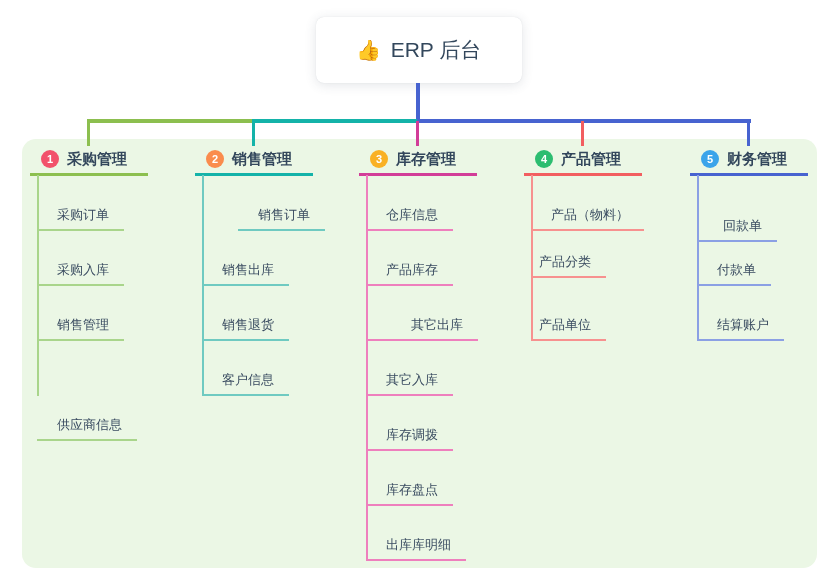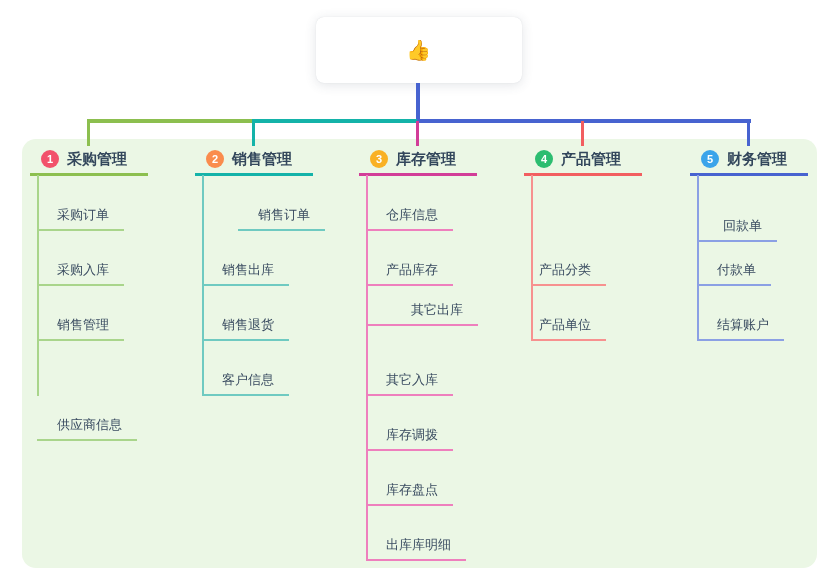--- a/index.html
+++ b/index.html
@@ -48,20 +48,21 @@
     font-size:13px;color:#3a4c61;line-height:16px;cursor:default;
   }
 </style>
 </head>
 <body>
 
 <div class="canvas">
 
   <div class="root-card">
     <span class="emoji">👍</span>
+    <span>ERP 后台</span>
   </div>
 
   <div class="vline root-stem" style="background: rgb(71, 99, 208);"></div>
 
   <div class="hline hseg" style="left: 87px; width: 166px; background: rgb(140, 191, 79);"></div>
   <div class="hline hseg" style="left: 252px; width: 165px; background: rgb(20, 179, 169);"></div>
   <div class="hline hseg" style="left: 417px; width: 334px; background: rgb(71, 99, 208);"></div>
 
   <div class="panel"></div>
 
@@ -94,33 +95,34 @@
         <div class="sub" style="top: 372px; border-bottom-color: rgb(111, 202, 193);">客户信息</div>
       </div>
       <div class="branch" style="left: 359px;">
         <div class="b-header" style="border-bottom-color: rgb(210, 61, 152);">
           <span class="badge" style="background: rgb(249, 177, 36);">3</span>
           <span>库存管理</span>
         </div>
         <div class="sub-vline" style="top: 175px; height: 386px; background: rgb(238, 127, 189);"></div>
         <div class="sub" style="top: 207px; border-bottom-color: rgb(238, 127, 189);">仓库信息</div>
         <div class="sub" style="top: 262px; border-bottom-color: rgb(238, 127, 189);">产品库存</div>
-        <div class="sub" style="top: 302px; border-bottom-color: rgb(238, 127, 189); padding-left: 45px;">其它出库</div>
+        <div class="sub" style="top: 317px; border-bottom-color: rgb(238, 127, 189); padding-left: 45px;">其它出库</div>
         <div class="sub" style="top: 372px; border-bottom-color: rgb(238, 127, 189);">其它入库</div>
         <div class="sub" style="top: 427px; border-bottom-color: rgb(238, 127, 189);">库存调拨</div>
         <div class="sub" style="top: 482px; border-bottom-color: rgb(238, 127, 189);">库存盘点</div>
         <div class="sub" style="top: 537px; border-bottom-color: rgb(238, 127, 189);">出库库明细</div>
       </div>
       <div class="branch" style="left: 524px;">
         <div class="b-header" style="border-bottom-color: rgb(242, 94, 96);">
           <span class="badge" style="background: rgb(44, 189, 112);">4</span>
           <span>产品管理</span>
         </div>
         <div class="sub-vline" style="top: 175px; height: 166px; background: rgb(247, 145, 143);"></div>
-        <div class="sub" style="top: 262px; border-bottom-color: rgb(247, 145, 143); padding-left: 8px;">产品分类</div>
+        <div class="sub" style="top: 207px; border-bottom-color: rgb(247, 145, 143);">产品（物料）</div>
+        <div class="sub" style="top: 254px; border-bottom-color: rgb(247, 145, 143); padding-left: 8px;">产品分类</div>
         <div class="sub" style="top: 317px; border-bottom-color: rgb(247, 145, 143); padding-left: 8px;">产品单位</div>
       </div>
       <div class="branch" style="left: 690px;">
         <div class="b-header" style="border-bottom-color: rgb(71, 99, 208);">
           <span class="badge" style="background: rgb(59, 164, 234);">5</span>
           <span>财务管理</span>
         </div>
         <div class="sub-vline" style="top: 175px; height: 166px; background: rgb(139, 160, 228);"></div>
         <div class="sub" style="top: 218px; border-bottom-color: rgb(139, 160, 228); padding-left: 26px;">回款单</div>
         <div class="sub" style="top: 262px; border-bottom-color: rgb(139, 160, 228);">付款单</div>

